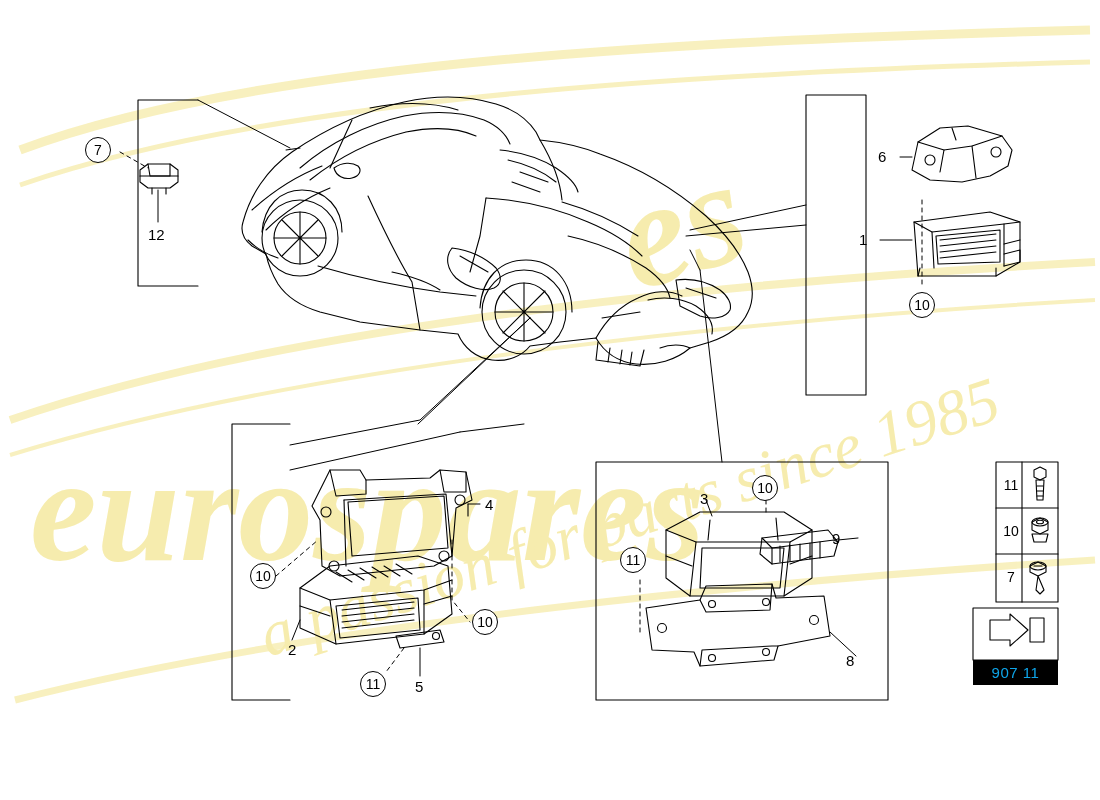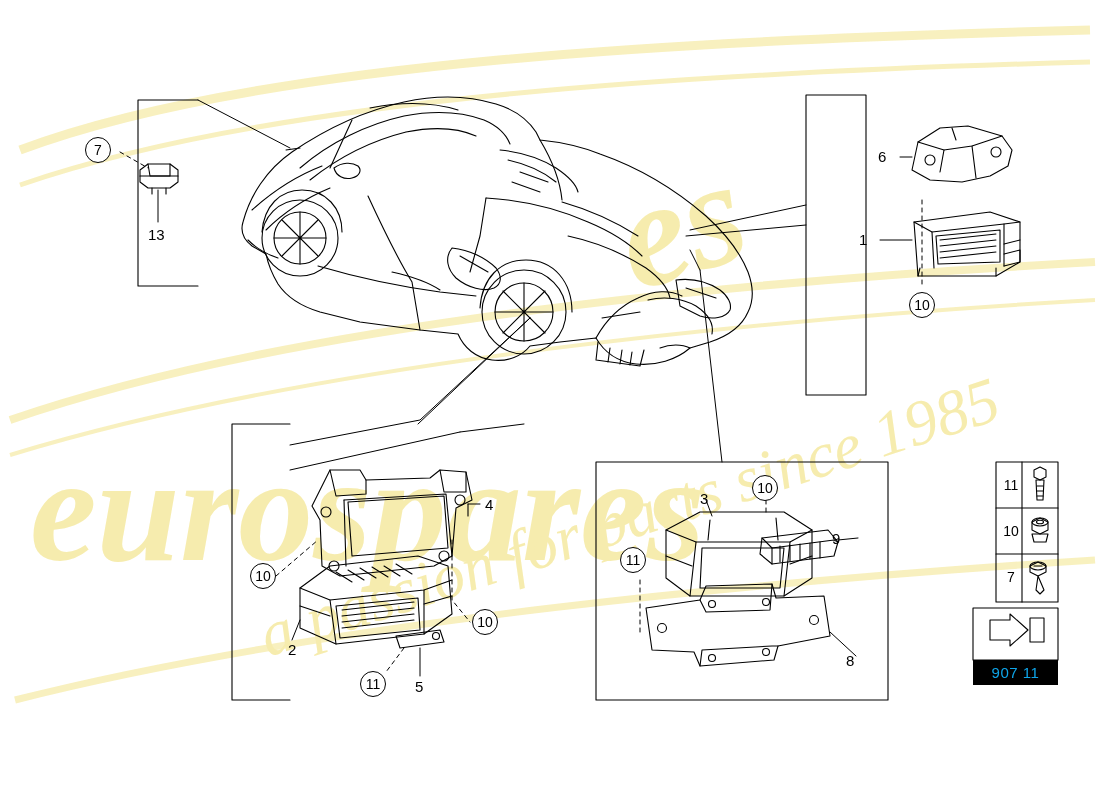--- a/index.html
+++ b/index.html
@@ -357,21 +357,21 @@
         <g>
           <path d="M 990 620 L 1010 620 L 1010 614 L 1028 630 L 1010 646 L 1010 640 L 990 640 Z" fill="#ffffff"></path>
           <path d="M 1030 618 L 1044 618 L 1044 642 L 1030 642 Z"></path>
         </g>
       </g>
 
     </g>
   </svg>
 
   <div class="circle-label" style="left:85px; top:137px;">7</div>
-  <div class="plain-label" style="left:148px; top:226px;">13</div>
+  <div class="plain-label" style="left:148px; top:226px;">12</div>
 
   <div class="plain-label" style="left:878px; top:148px;">6</div>
   <div class="plain-label" style="left:859px; top:231px;">1</div>
   <div class="circle-label" style="left:909px; top:292px;">10</div>
 
   <div class="plain-label" style="left:485px; top:496px;">4</div>
   <div class="circle-label" style="left:250px; top:563px;">10</div>
   <div class="plain-label" style="left:288px; top:641px;">2</div>
   <div class="circle-label" style="left:472px; top:609px;">10</div>
   <div class="circle-label" style="left:360px; top:671px;">11</div>

